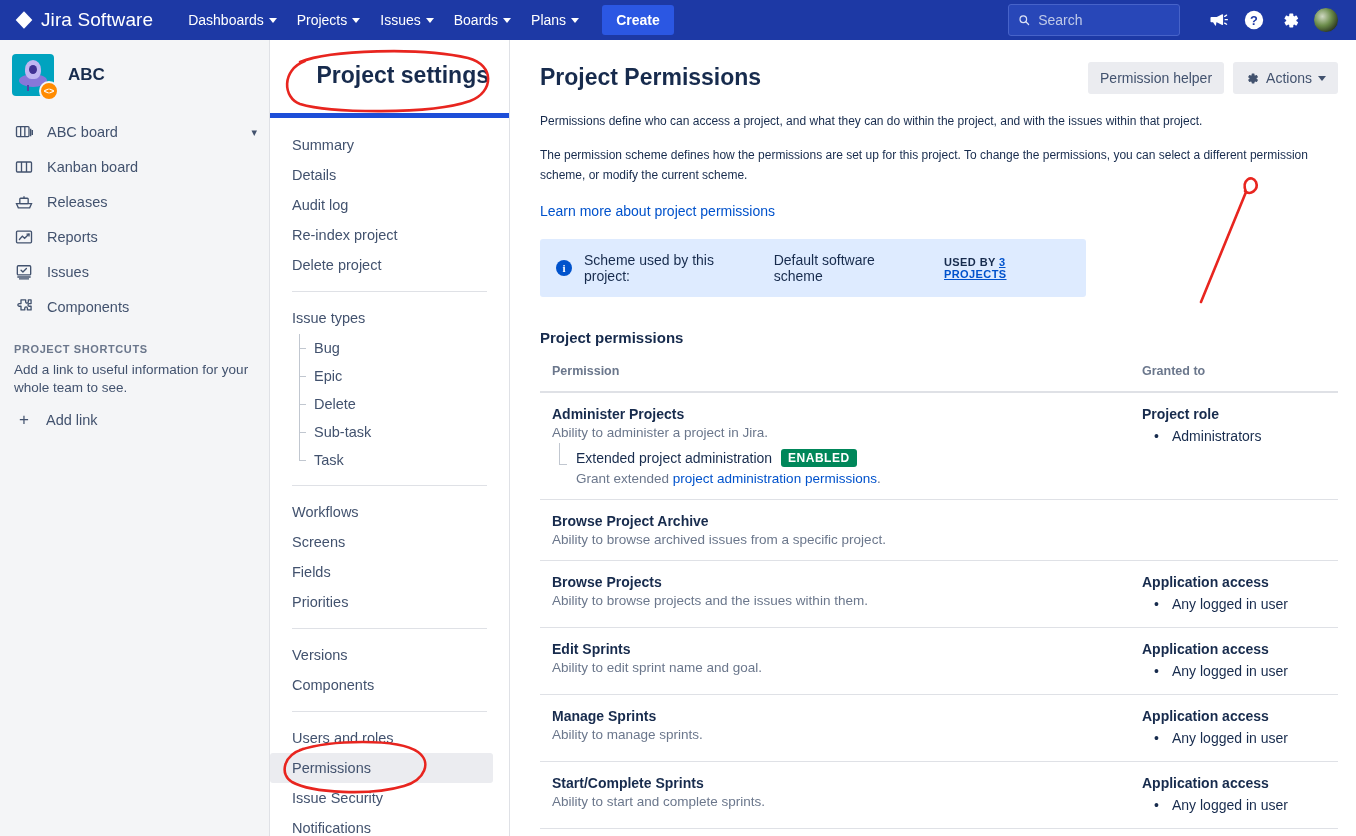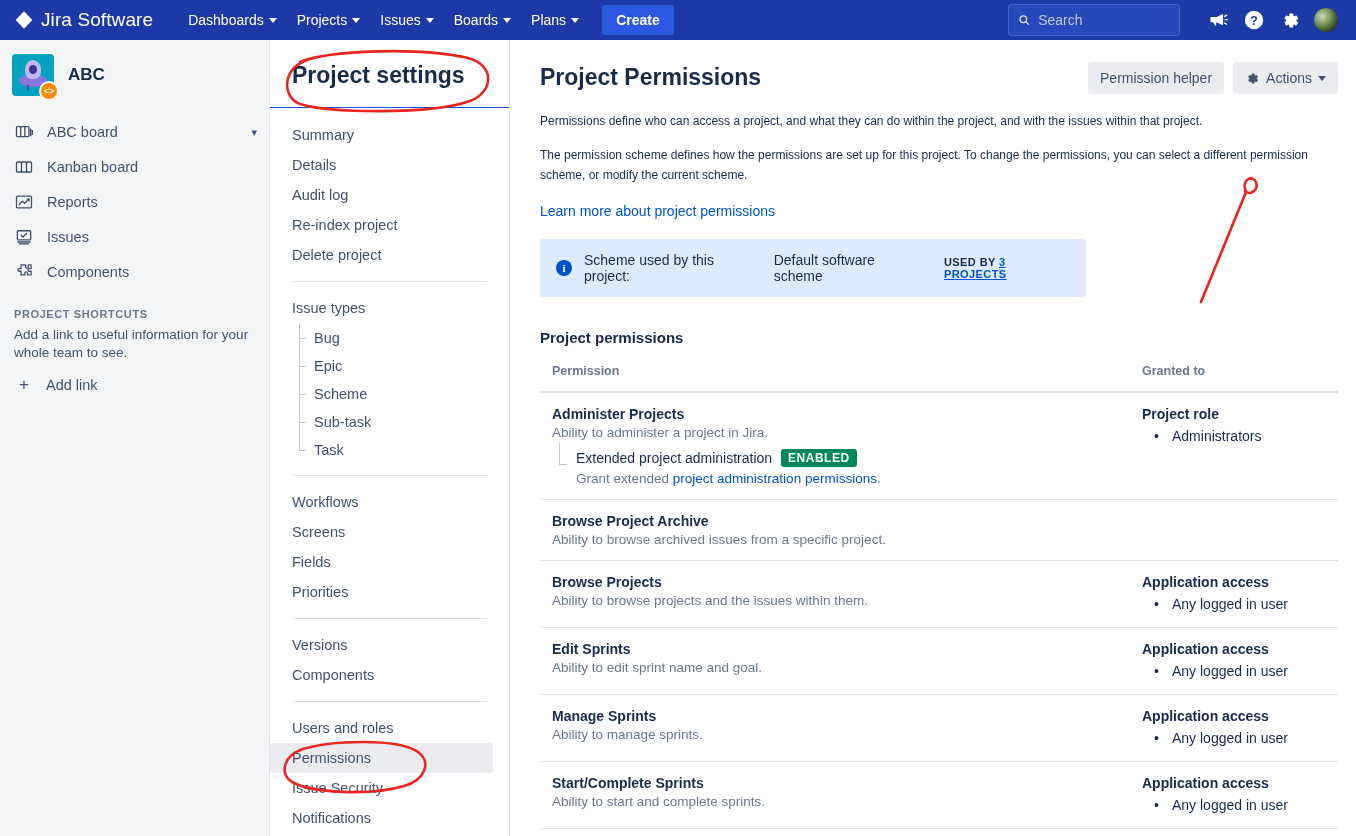--- a/index.html
+++ b/index.html
@@ -110,21 +110,21 @@
     display: flex; align-items: center; gap: 12px; padding: 14px 12px 7px 14px;
     font-size: 14.5px; color: #42526E; cursor: pointer;
   }
   .plus { font-size: 17px; line-height: 1; width: 20px; text-align: center; }
 
   
   .settings-col {
     width: 240px; min-width: 240px; background: #fff;
     border-right: 1px solid #DFE1E6; position: relative;
   }
-  .settings-title-wrap { padding: 22px 20px 18px 22px; border-bottom: 1px solid #1d4ed8; position: relative; }
+  .settings-title-wrap { padding: 22px 20px 24px 22px; border-bottom: 5px solid #1d4ed8; position: relative; text-align: right; }
   .settings-title { font-size: 23px; font-weight: bold; color: #172B4D; }
   .settings-list { padding: 12px 0 0 0; }
   .set-item {
     font-size: 14.5px; color: #42526E; padding: 7px 10px 7px 22px; cursor: pointer;
     margin-right: 16px; border-radius: 3px; position: relative;
   }
   .set-item.active { background: #EBECF0; }
   .set-divider { height: 1px; background: #DFE1E6; margin: 11px 22px 11px 22px; }
   .tree-group { position: relative; padding-left: 34px; margin-top: 1px; }
   .tree-line { position: absolute; left: 29px; top: 0px; bottom: 13px; width: 1px; background: #C1C7D0; }
@@ -291,20 +291,28 @@
     </div>
     <div class="side-item">
       <svg class="side-icon" viewBox="0 0 24 24" fill="none" stroke="#42526E" stroke-width="1.6">
         <rect x="3" y="6" width="18" height="12" rx="1.2"></rect>
         <path d="M9 6v12M15 6v12"></path>
       </svg>
       <span class="label">Kanban board</span>
     </div>
     <div class="side-item">
       <svg class="side-icon" viewBox="0 0 24 24" fill="none" stroke="#42526E" stroke-width="1.6">
+        <path d="M3 14h18l-2.2 5H5.2z"></path>
+          <rect x="7" y="7.5" width="10" height="6.5" rx="1"></rect>
+          <path d="M12 7.5v-2.5"></path>
+      </svg>
+      <span class="label">Releases</span>
+    </div>
+    <div class="side-item">
+      <svg class="side-icon" viewBox="0 0 24 24" fill="none" stroke="#42526E" stroke-width="1.6">
         <rect x="3" y="5" width="18" height="14" rx="1.2"></rect>
         <path d="M6.5 15l3.5-4 2.8 2.6L18 8.5" stroke-linecap="round"></path>
           <path d="M15 8.5h3v3"></path>
       </svg>
       <span class="label">Reports</span>
     </div>
     <div class="side-item">
       <svg class="side-icon" viewBox="0 0 24 24" fill="none" stroke="#42526E" stroke-width="1.6">
         <rect x="4" y="4.5" width="16" height="11" rx="1.2"></rect>
         <path d="M8.5 9.8l2.2 2.3 4.2-4.3" stroke-linecap="round" stroke-linejoin="round"></path>
@@ -338,21 +346,21 @@
       <div class="set-item">Re-index project</div>
       <div class="set-item">Delete project</div>
 
       <div class="set-divider"></div>
 
       <div class="set-item">Issue types</div>
       <div class="tree-group">
         <div class="tree-line"></div>
         <div class="tree-item">Bug</div>
         <div class="tree-item">Epic</div>
-        <div class="tree-item">Scheme</div>
+        <div class="tree-item">Delete</div>
         <div class="tree-item">Sub-task</div>
         <div class="tree-item">Task</div>
       </div>
 
       <div class="set-divider"></div>
 
       <div class="set-item">Workflows</div>
       <div class="set-item">Screens</div>
       <div class="set-item">Fields</div>
       <div class="set-item">Priorities</div>

